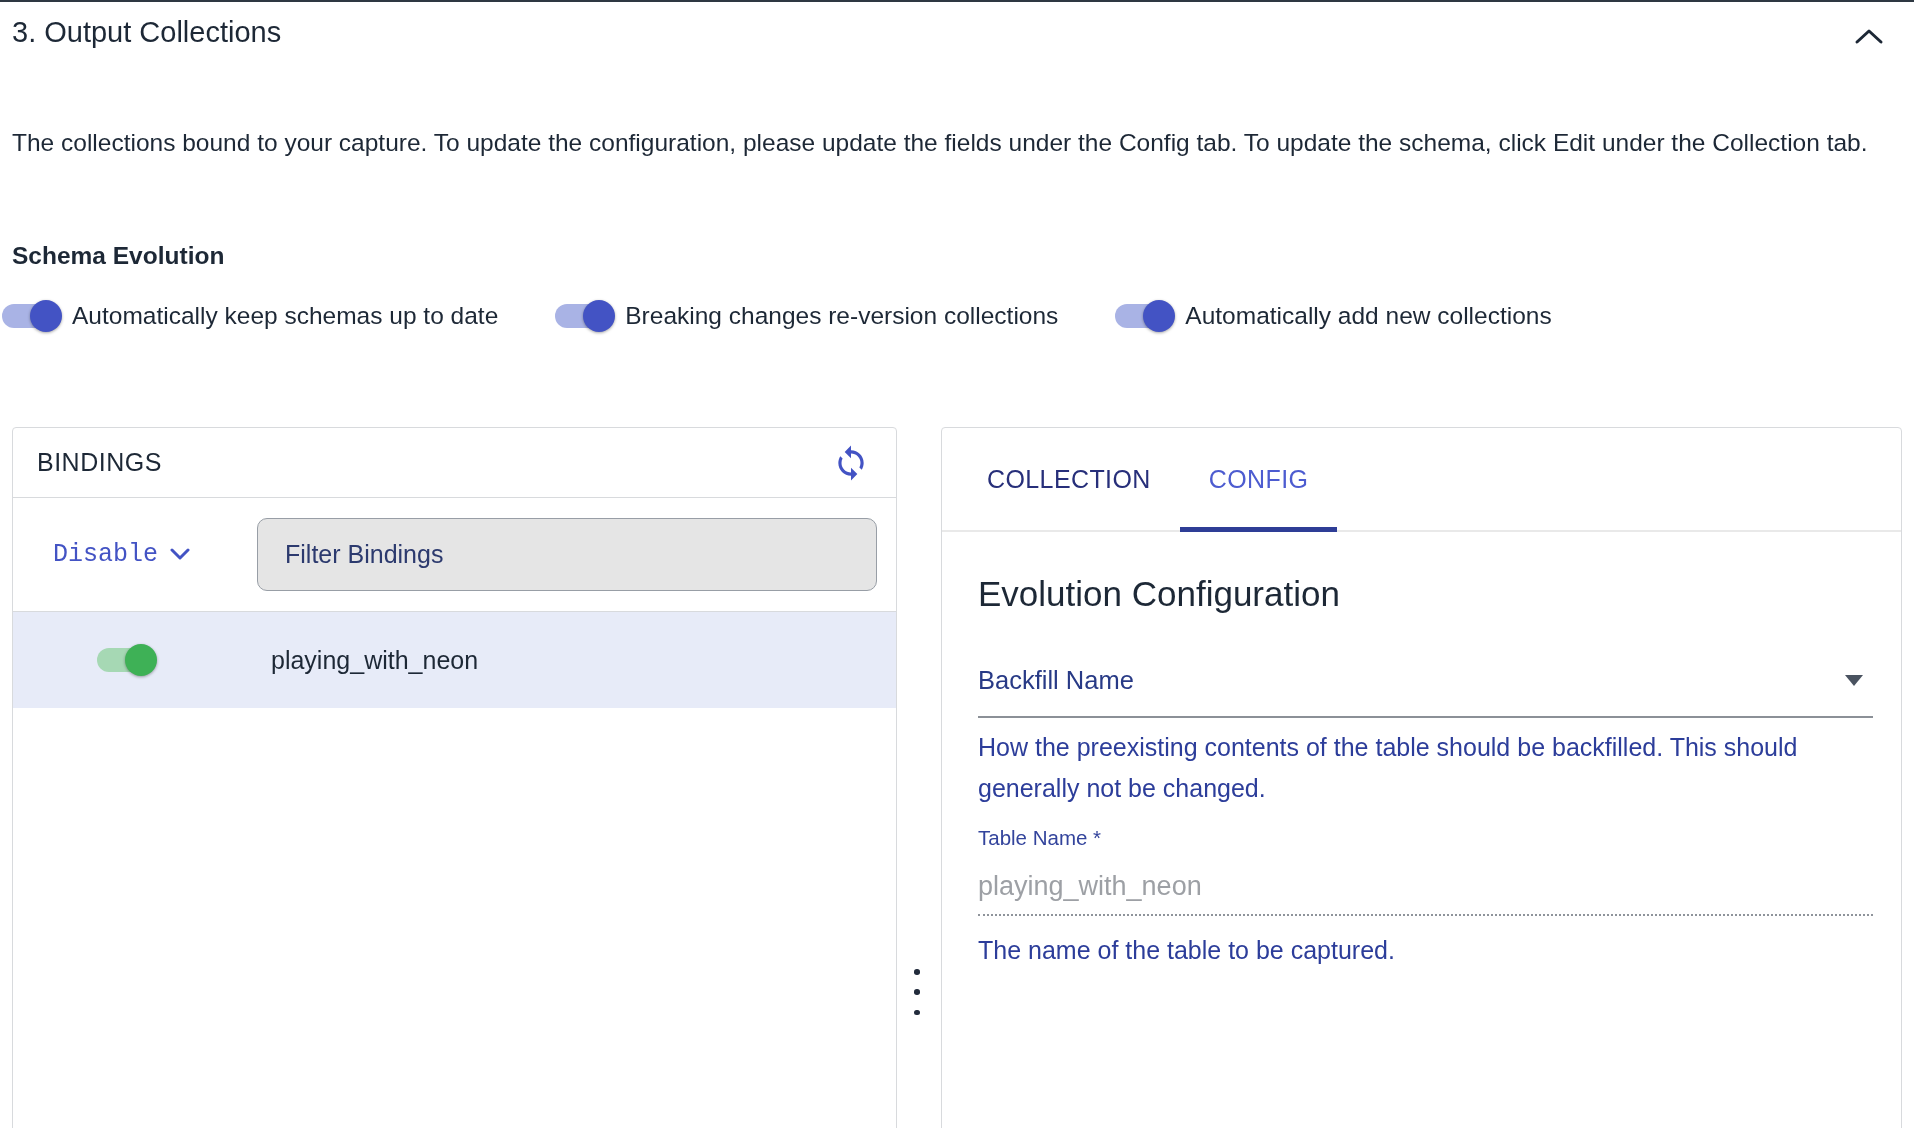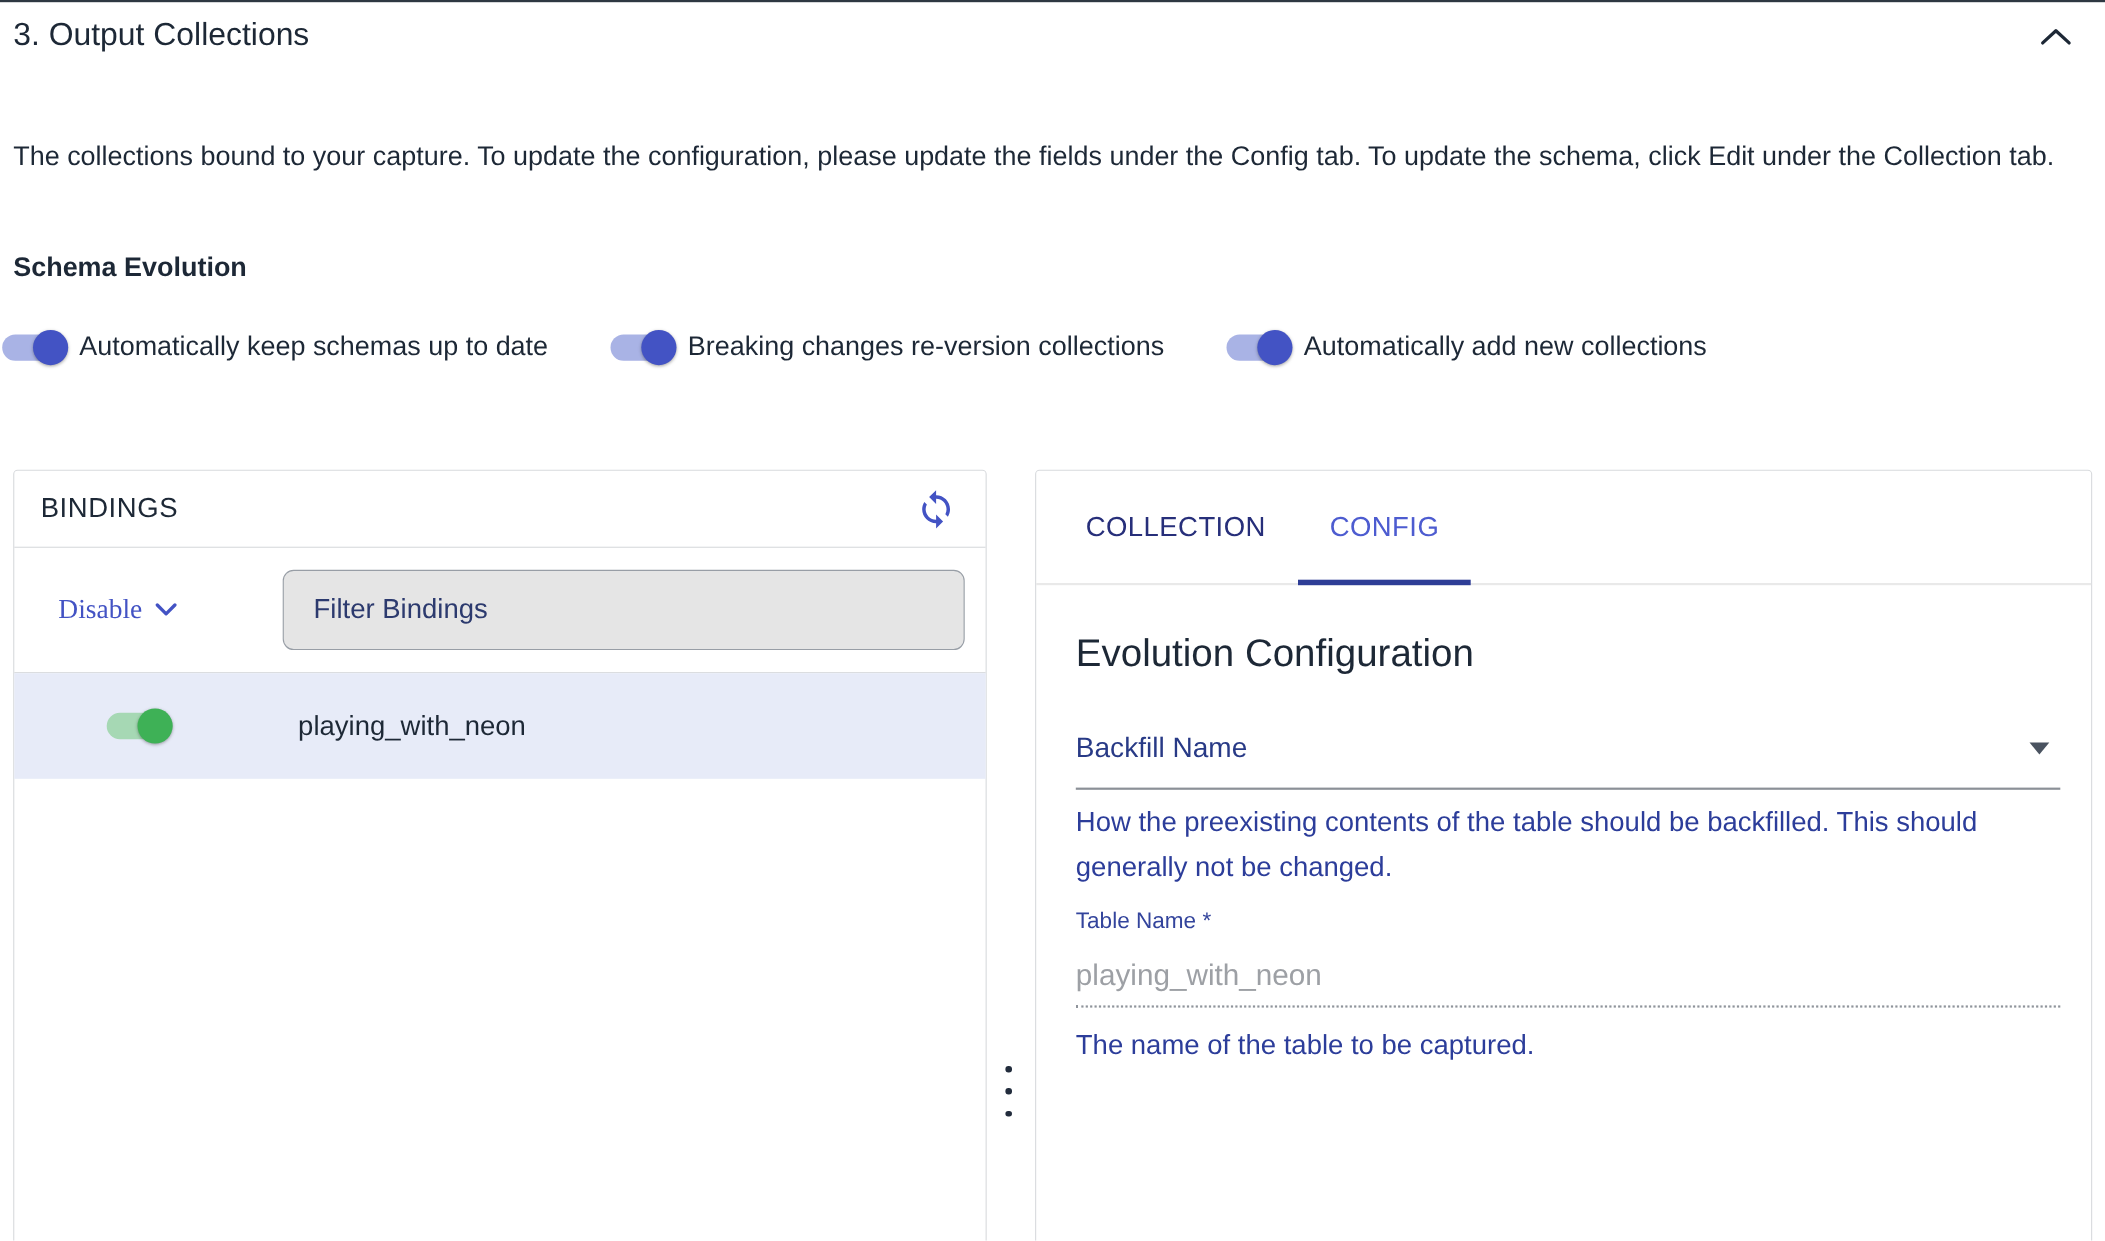--- a/index.html
+++ b/index.html
@@ -6,28 +6,28 @@
   html,body { background:#fff; }
   body { font-family:"Liberation Sans","DejaVu Sans",sans-serif; }
   .page {
     position:relative; width:1914px; height:1128px; overflow:hidden; background:#fff;
     color:var(--text-dark,#1d2836);
   }
   .top-line { position:absolute; top:0; left:0; right:0; height:2px; background:#2e3842; }
 
   
   .section-header { position:absolute; top:16px; left:12px; right:26px;
-    display:flex; justify-content:space-between; align-items:center; }
+    display:flex; justify-content:space-between; align-items:flex-end; }
   .section-title { font-size:29px; font-weight:500; color:var(--text-dark,#1d2836); }
   .collapse-btn { background:none; border:none; cursor:pointer; padding:4px; display:flex; }
 
   .section-desc { position:absolute; top:121px; left:12px; width:1858px;
     font-size:24.5px; line-height:43px; color:var(--text-dark,#1d2836); }
 
-  .schema-evo-label { position:absolute; top:230px; left:12px;
+  .schema-evo-label { position:absolute; top:242px; left:12px;
     font-size:24.5px; font-weight:700; color:var(--text-dark,#1d2836); }
 
   
   .toggles-row { position:absolute; top:296px; left:0; display:flex; align-items:center; }
   .toggle-item { display:flex; align-items:center; margin-right:55px; }
   .switch { position:relative; width:64px; height:40px; flex:none; margin-right:8px; cursor:pointer; }
   .switch .track { position:absolute; left:2px; top:8px; width:56px; height:24px;
     border-radius:12px; background:var(--toggle-track,#a9b3e5); }
   .switch .thumb { position:absolute; right:2px; top:4px; width:32px; height:32px;
     border-radius:50%; background:var(--accent,#4353c4); box-shadow:0 1px 3px rgba(0,0,0,.35); }
@@ -39,21 +39,21 @@
   .bindings-panel { position:absolute; left:12px; top:427px; width:885px; height:760px;
     background:#fff; border:1px solid var(--border-gray,#d8dadd); border-radius:4px; }
   .bindings-header { height:70px; display:flex; justify-content:space-between; align-items:center;
     padding:0 24px; border-bottom:1px solid var(--border-gray,#d8dadd);gap:40px; }
   .bindings-title { font-size:25px; font-weight:500; letter-spacing:.5px; color:var(--text-dark,#1d2836); }
   .icon-btn { background:none; border:none; cursor:pointer; display:flex; padding:2px; color:var(--accent,#4353c4); }
 
   .bindings-controls { height:114px; display:flex; align-items:center;
     padding:0 19px 0 40px; border-bottom:1px solid var(--border-gray,#d8dadd); }
   .disable-btn { display:flex; align-items:center; gap:12px; background:none; border:none; cursor:pointer;
-    font-family:Liberation Serif, serif; font-size:25px; font-weight:500; color:var(--accent,#4353c4); }
+    font-family:Liberation Mono, monospace; font-size:25px; font-weight:500; color:var(--accent,#4353c4); }
   .filter-input { margin-left:auto; width:620px; height:73px; border:1.6px solid #989ea6;
     border-radius:10px; padding:0 27px; font-family:inherit; font-size:25px;
     color:var(--filter-label,#2c3a6e); background:#e5e5e5; outline:none; }
   .filter-input::placeholder { color:var(--filter-label,#2c3a6e); opacity:1; }
 
   .binding-row { height:96px; background:var(--row-selected-bg,#e7ebf8);
     display:flex; align-items:center; padding-left:82px; cursor:pointer; }
   .binding-name { margin-left:104px; font-size:25px; color:var(--text-dark,#1d2836); }
 
   

